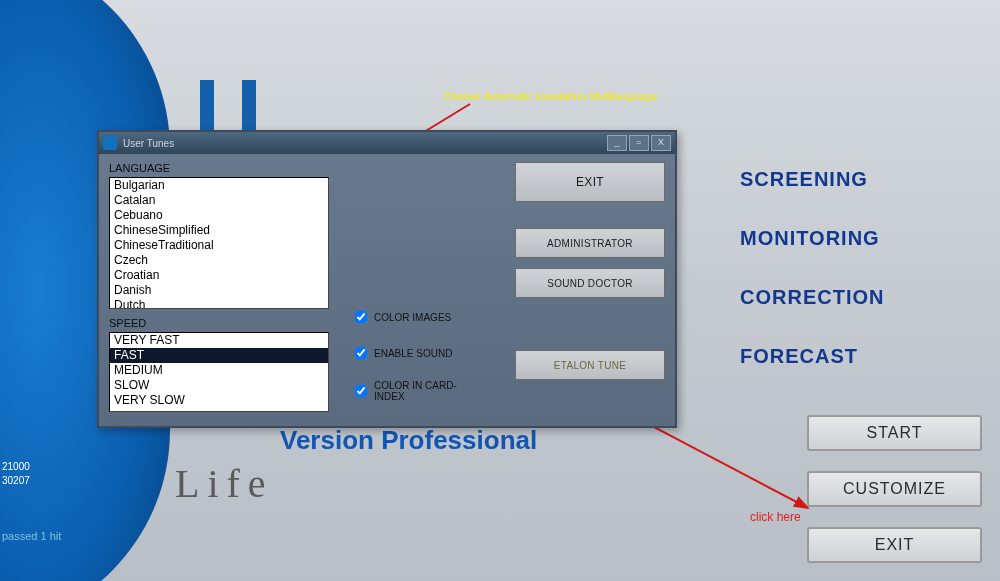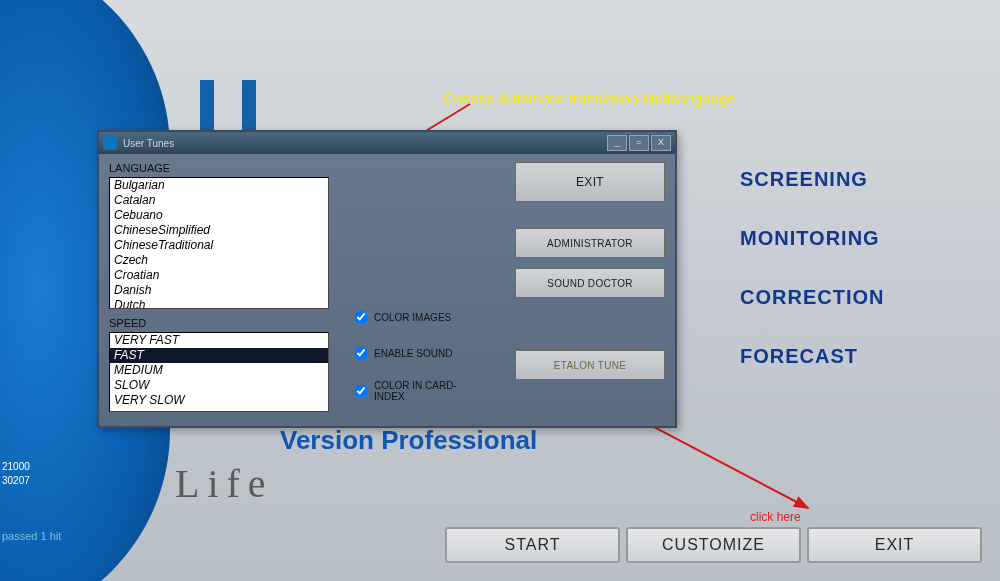--- a/index.html
+++ b/index.html
@@ -63,21 +63,21 @@
       color: #1256b4;
       font-size: 26px;
       font-weight: bold;
       line-height: 1.2;
     }
     .annotation-top {
       position: absolute;
       left: 443px;
       top: 90px;
       color: #f7ea00;
-      font-size: 15px;
+      font-size: 11px;
     }
     .annotation-bottom {
       position: absolute;
       left: 750px;
       top: 510px;
       color: #e51e1e;
       font-size: 12px;
     }
     .arrow-svg {
       position: absolute;
@@ -96,22 +96,22 @@
       font-size: 20px;
       font-weight: bold;
       letter-spacing: 1px;
       cursor: pointer;
     }
     .bottom-buttons {
       position: absolute;
       right: 18px;
       bottom: 18px;
       display: flex;
-      flex-direction: row;
-      gap: 6px;
+      flex-direction: column;
+      gap: 20px;
     }
     .bottom-btn {
       width: 175px;
       height: 36px;
       background: linear-gradient(180deg, #e5e7e9 0%, #d0d3d6 100%);
       border: 2px solid #999;
       border-radius: 3px;
       font-size: 16px;
       letter-spacing: 1px;
       cursor: pointer;
@@ -178,21 +178,20 @@
       color: #000;
     }
     .listbox-speed {
       height: 78px;
     }
     .listbox .item {
       padding: 0 4px;
       line-height: 15px;
       cursor: pointer;
       white-space: nowrap;
-      font-style: italic;
     }
     .listbox .item.selected {
       background: #0f172a;
       color: #fff;
     }
     .left-col {
       display: flex;
       flex-direction: column;
     }
     .speed-section {

